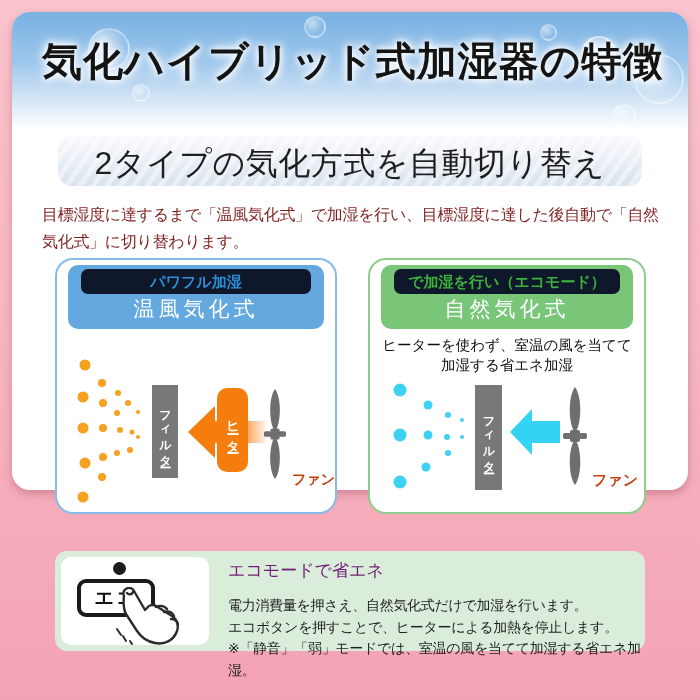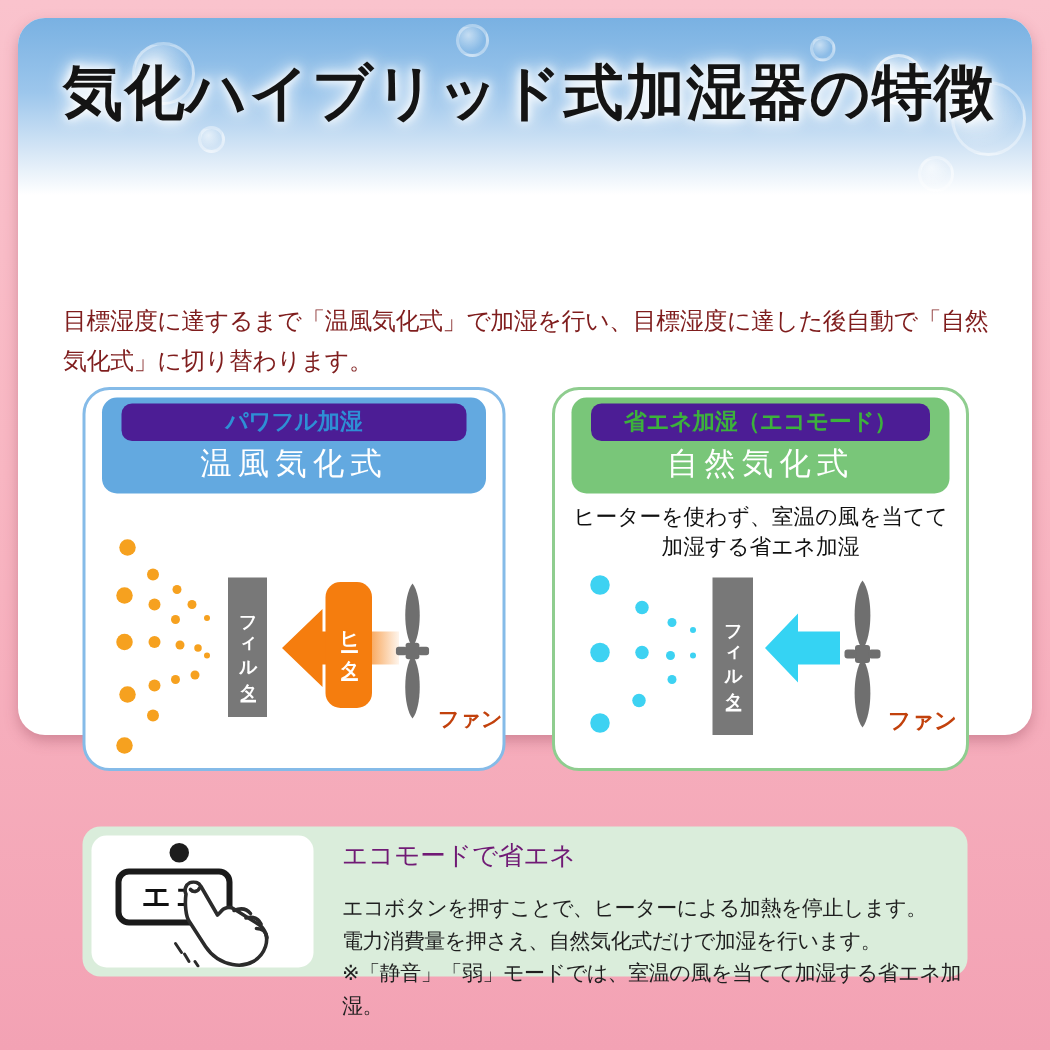--- a/index.html
+++ b/index.html
@@ -21,21 +21,21 @@
     background:repeating-linear-gradient(125deg,rgba(255,255,255,.45) 0 5px,rgba(255,255,255,0) 5px 11px);}
   .heading-text{position:absolute;width:100%;top:6px;text-align:center;font-size:32px;color:#1e1e1e;letter-spacing:.5px;z-index:2;}
   .intro{position:absolute;left:30px;top:190px;width:622px;font-size:16px;line-height:1.68;color:#7f1d1d;letter-spacing:-0.3px;}
   
   .card{position:absolute;top:246px;height:256px;background:#fff;border-radius:18px;box-sizing:border-box;}
   .card-warm{left:43px;width:282px;border:2px solid #85bbe8;}
   .card-natural{left:356px;width:278px;border:2px solid #8fcd8f;}
   .card-header{position:absolute;left:11px;right:11px;top:5px;height:64px;border-radius:10px;}
   .card-warm .card-header{background:#63a9e0;}
   .card-natural .card-header{background:#79c679;}
-  .card-badge{position:absolute;left:13px;right:13px;top:4px;height:25px;background:#4c1d95;border-radius:7px;
+  .card-badge{position:absolute;left:13px;right:13px;top:4px;height:25px;background:#0f172a;border-radius:7px;
               text-align:center;font-size:15px;line-height:25px;font-weight:700;}
   .card-warm .card-badge{color:#2e8fd5;}
   .card-natural .card-badge{color:#3cb13c;}
   .card-title{position:absolute;width:100%;top:30px;text-align:center;font-size:21px;color:#ffffff;letter-spacing:4px;}
   .card-desc{position:absolute;left:6px;right:6px;top:76px;text-align:center;font-size:14.5px;line-height:1.35;color:#101010;}
   .dot{position:absolute;border-radius:50%;transform:translate(-50%,-50%);}
   .bar{position:absolute;display:flex;align-items:center;justify-content:center;}
   .filter-bar{background:#787878;}
   .heater-bar{background:#f57d0e;border-radius:10px;}
   .vtext{writing-mode:vertical-rl;color:#ffffff;font-size:13px;font-weight:700;letter-spacing:2px;}
@@ -61,20 +61,23 @@
       <div class="bubble" style="left:76px;top:16px;width:38px;height:38px;"></div>
       <div class="bubble" style="left:292px;top:4px;width:18px;height:18px;"></div>
       <div class="bubble" style="left:528px;top:12px;width:13px;height:13px;"></div>
       <div class="bubble" style="left:570px;top:24px;width:30px;height:30px;border-color:rgba(255,255,255,.6);"></div>
       <div class="bubble" style="left:622px;top:42px;width:46px;height:46px;"></div>
       <div class="bubble" style="left:600px;top:92px;width:20px;height:20px;"></div>
       <div class="bubble" style="left:120px;top:72px;width:14px;height:14px;"></div>
       <div class="hero-title">気化ハイブリッド式加湿器の特徴</div>
     </div>
 
+    <div class="heading-band">
+      <div class="heading-text">2タイプの気化方式を自動切り替え</div>
+    </div>
     <div class="intro">目標湿度に達するまで「温風気化式」で加湿を行い、目標湿度に達した後自動で「自然気化式」に切り替わります。</div>
 
     <div class="card card-warm">
       <div class="card-header">
         <div class="card-badge">パワフル加湿</div>
         <div class="card-title">温風気化式</div>
       </div>
 
       <div class="diag" style="left:0;top:0;right:0;bottom:0;">
           <span class="dot" style="left: 28px; top: 105px; height: 11px; width: 11px; background: rgb(246, 161, 31);"></span>
@@ -124,21 +127,21 @@
           <rect x="10" y="44" width="10" height="12" rx="2"></rect>
           <rect x="3" y="47" width="8" height="6" rx="2"></rect>
           <rect x="19" y="47" width="8" height="6" rx="2"></rect>
         </g>
       </svg>
       <div class="fan-label" style="left:235px;top:163px;">ファン</div>
     </div>
 
     <div class="card card-natural">
       <div class="card-header">
-        <div class="card-badge">省エネ加湿（エコモード）</div>
+        <div class="card-badge">で加湿を行い（エコモード）</div>
         <div class="card-title">自然気化式</div>
       </div>
       <div class="card-desc">ヒーターを使わず、室温の風を当てて加湿する省エネ加湿</div>
 
       <div class="diag" style="left:0;top:0;right:0;bottom:0;">
           <span class="dot" style="left: 30px; top: 130px; height: 13px; width: 13px; background: rgb(61, 210, 242);"></span>
           <span class="dot" style="left: 58px; top: 145px; height: 9px; width: 9px; background: rgb(61, 210, 242);"></span>
           <span class="dot" style="left: 78px; top: 155px; height: 6px; width: 6px; background: rgb(61, 210, 242);"></span>
           <span class="dot" style="left: 92px; top: 160px; height: 4px; width: 4px; background: rgb(61, 210, 242);"></span>
           <span class="dot" style="left: 30px; top: 175px; height: 13px; width: 13px; background: rgb(61, 210, 242);"></span>
@@ -184,20 +187,20 @@
           </g>
           <g stroke="#2b2b2b" stroke-width="2" stroke-linecap="round">
             <path d="M6,42 l4,6" fill="none"></path>
             <path d="M12,49 l3,5" fill="none"></path>
             <path d="M19,54 l2,3" fill="none"></path>
           </g>
         </svg>
       </div>
       <div class="eco-heading">エコモードで省エネ</div>
       <div class="eco-lines">
+        <div>電力消費量を押さえ、自然気化式だけで加湿を行います。</div>
         <div>エコボタンを押すことで、ヒーターによる加熱を停止します。</div>
-        <div>電力消費量を押さえ、自然気化式だけで加湿を行います。</div>
         <div>※「静音」「弱」モードでは、室温の風を当てて加湿する省エネ加湿。</div>
       </div>
     </div>
 
   </div>
 </div>
 
 </body></html>

